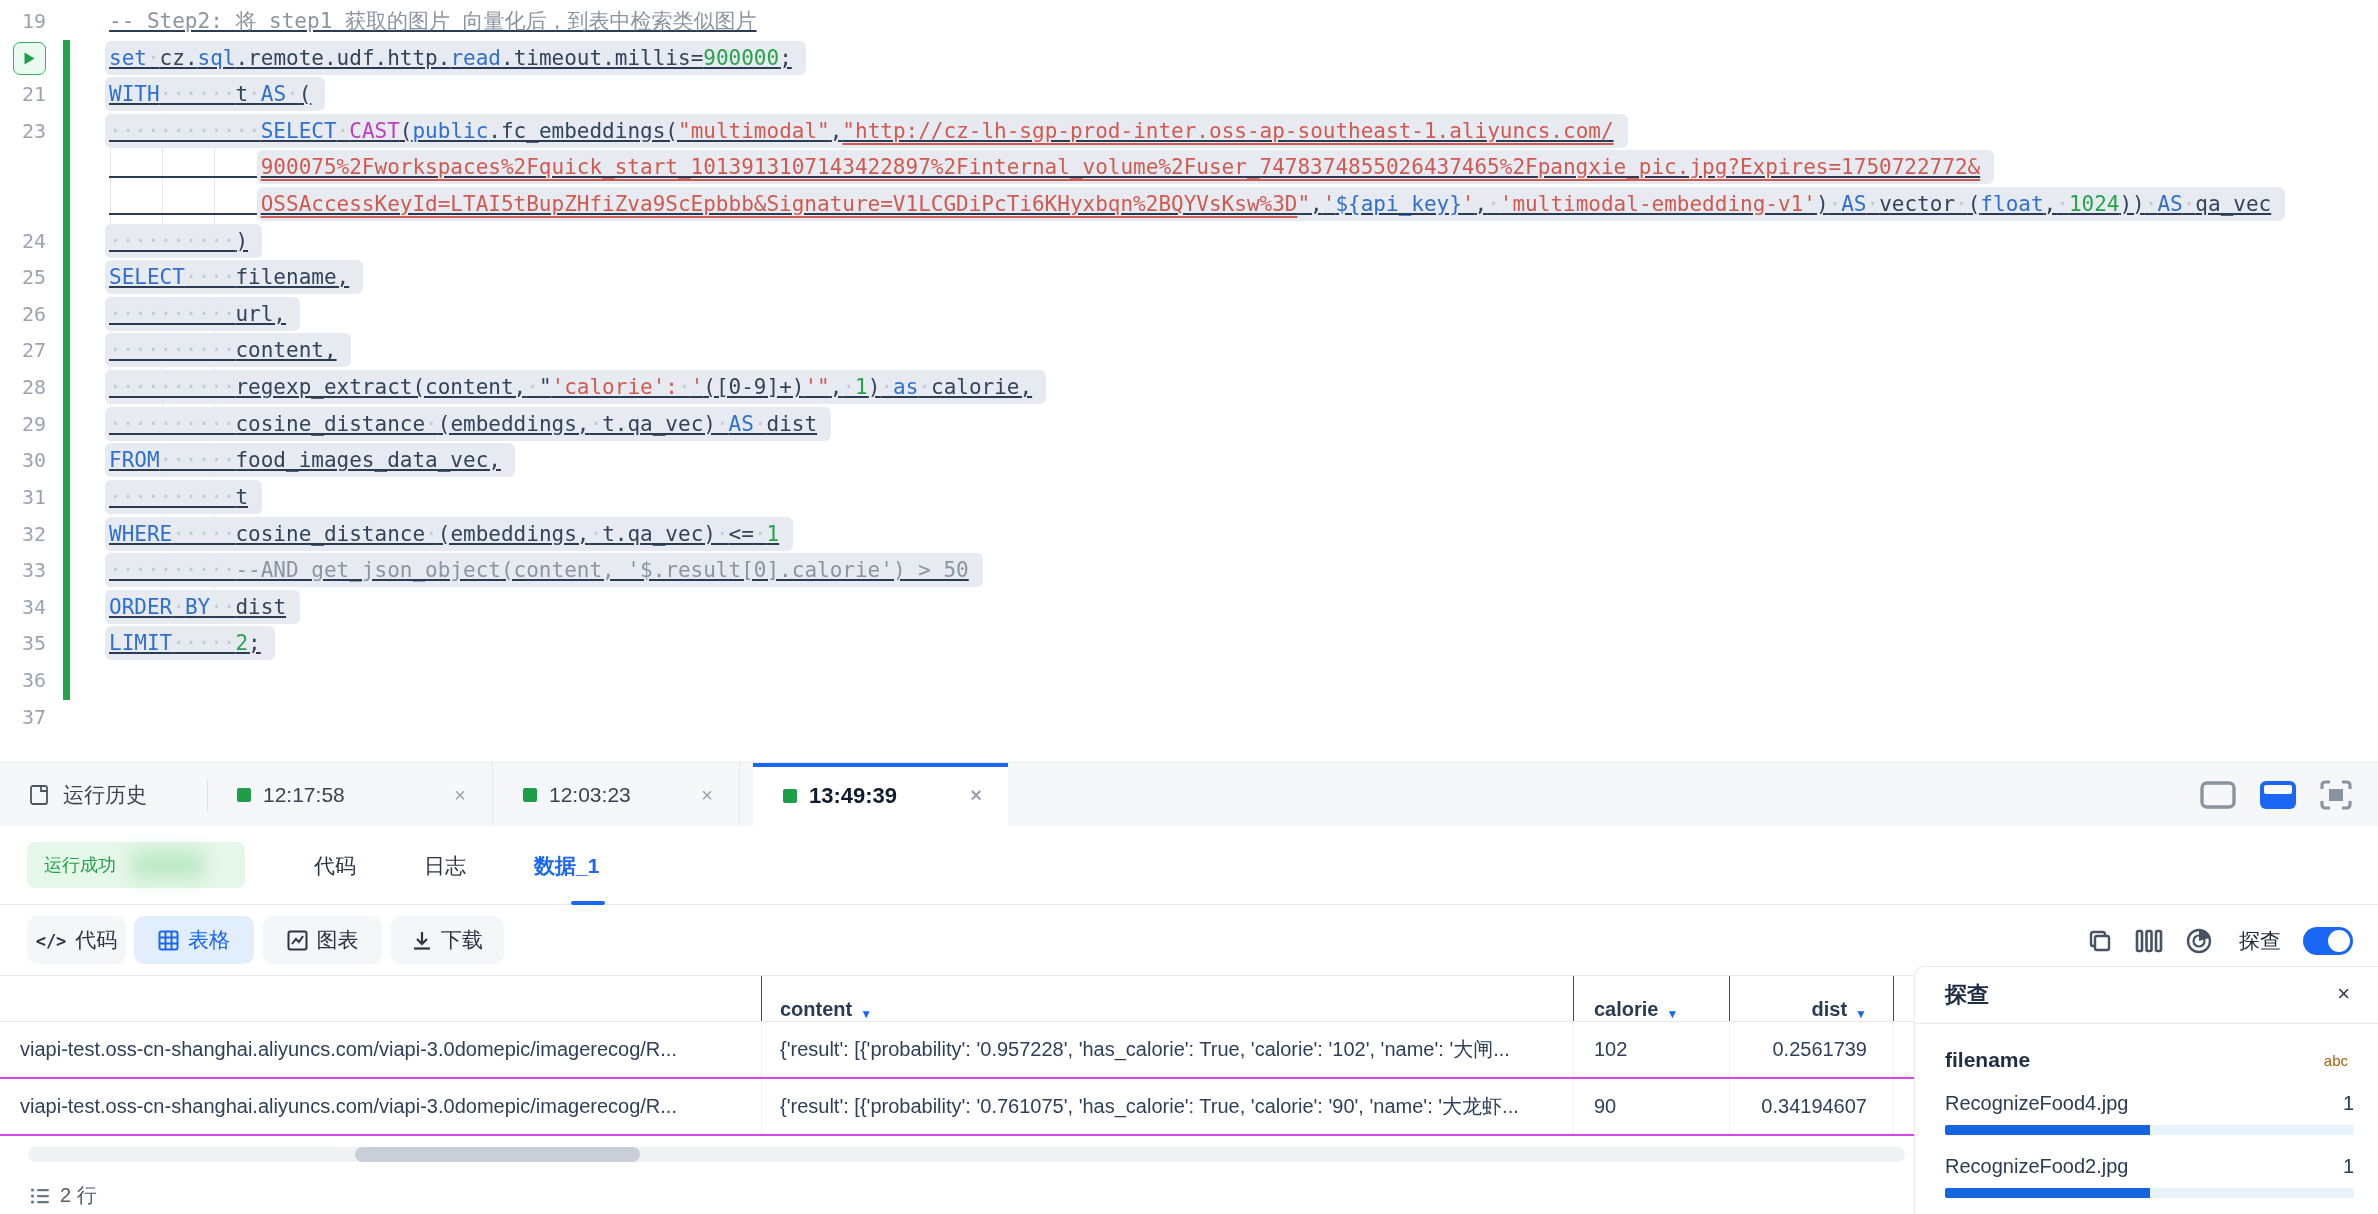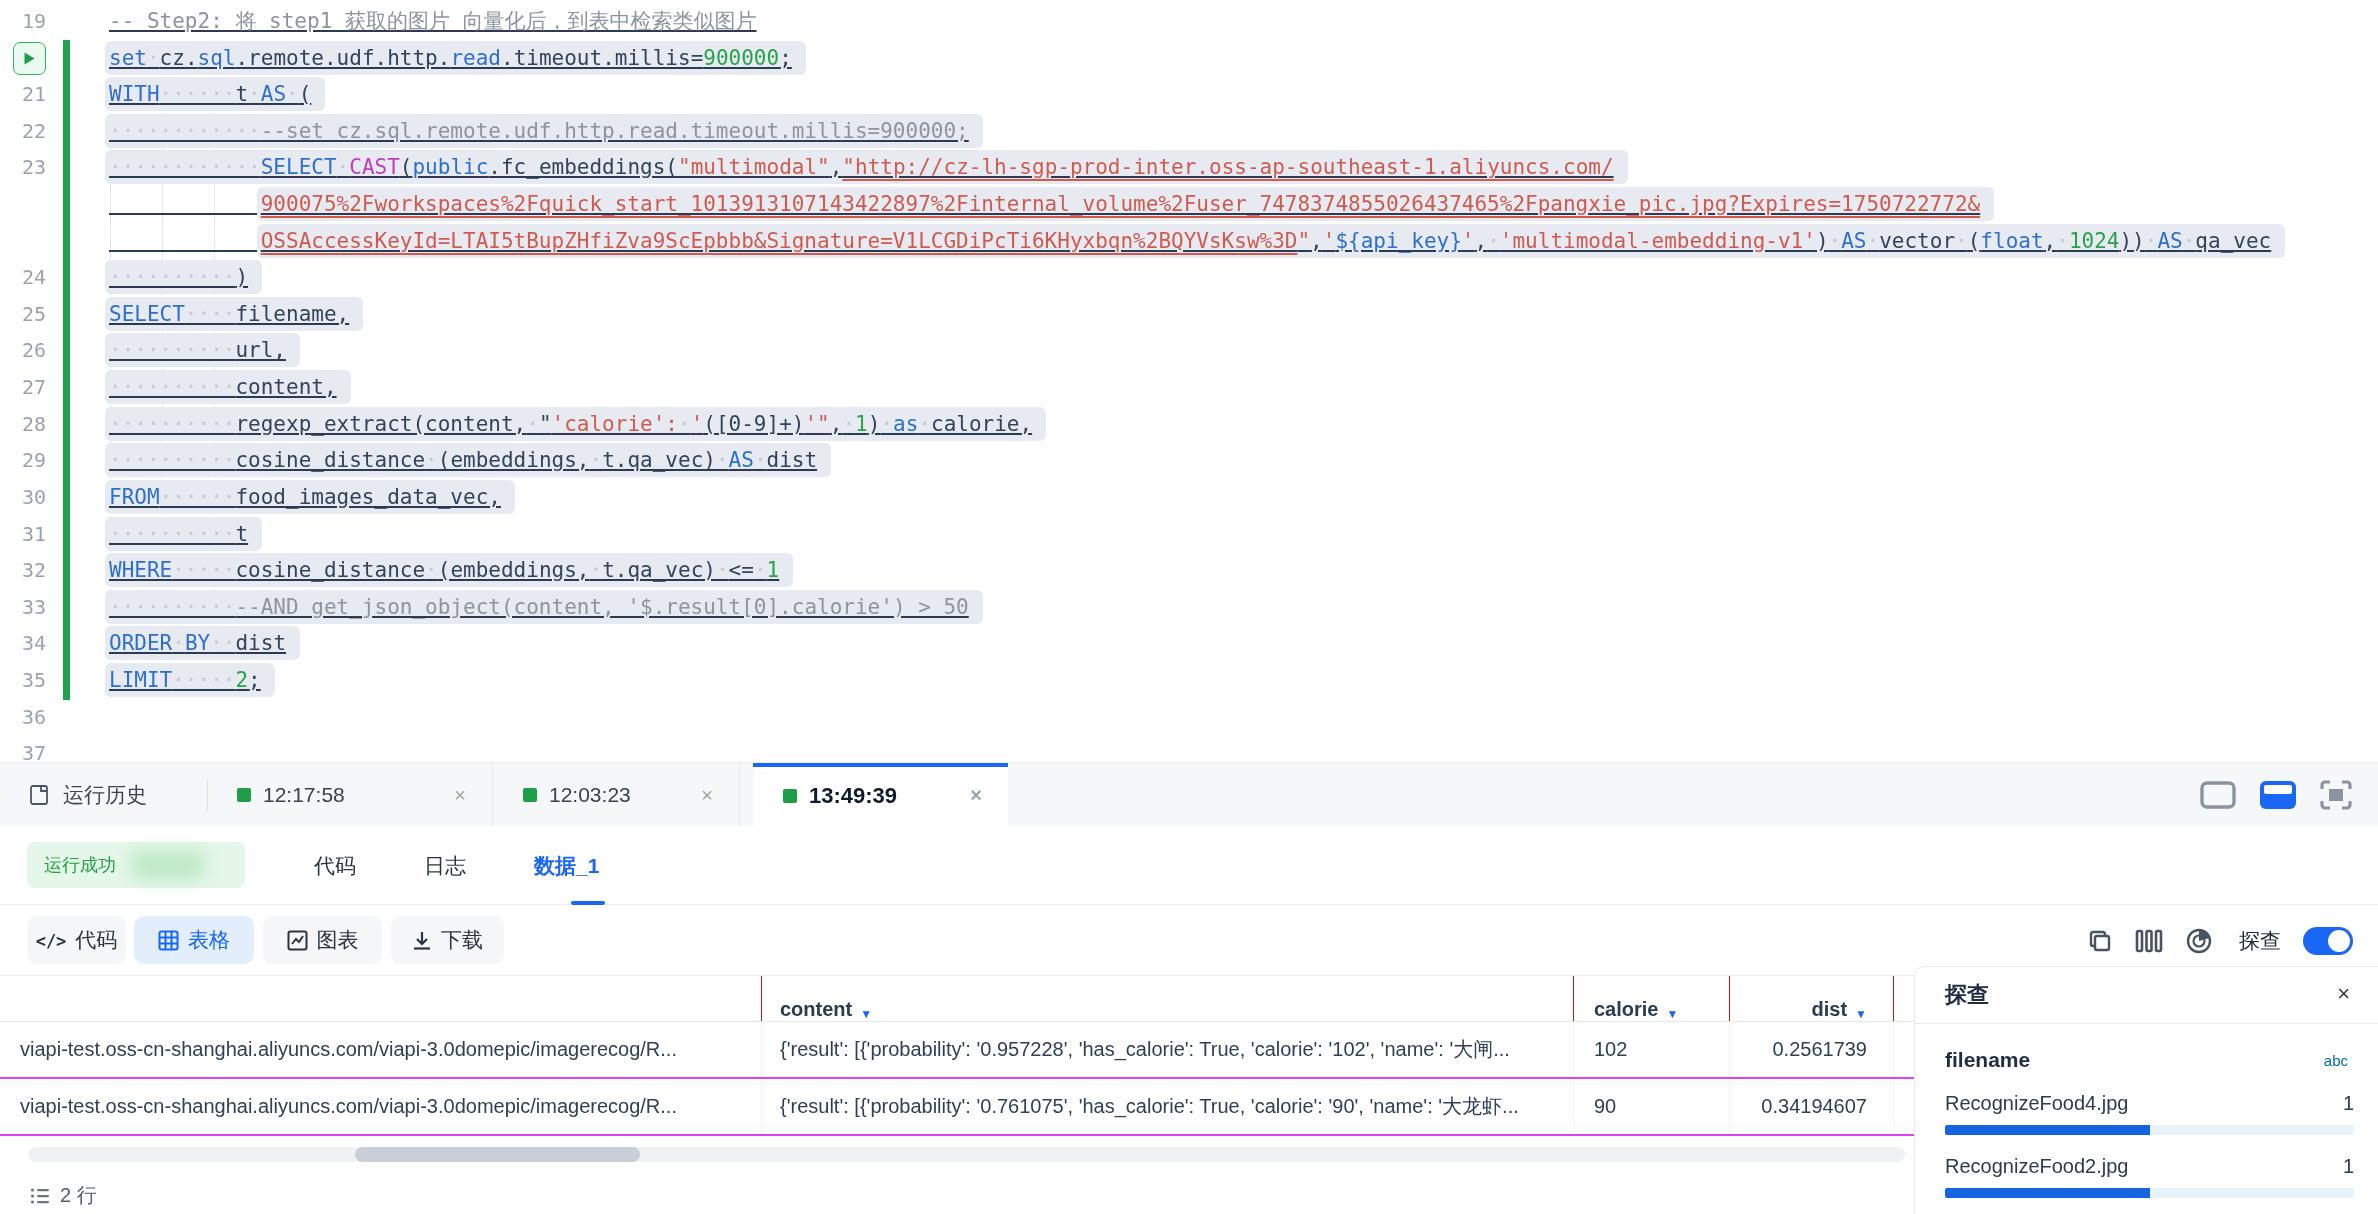--- a/index.html
+++ b/index.html
@@ -89,40 +89,39 @@
 
   
   .explore { position:absolute; left:1914px; top:966px; width:464px; height:248px; background:#fff;
              border:1px solid #e9ebee; border-right:none; border-bottom:none; border-radius:10px 0 0 0; }
   .exp-head { position:relative; height:57px; border-bottom:1px solid #ecedf0; display:flex; align-items:center;
               padding:0 30px; }
   .exp-title { font-size:22px; font-weight:bold; color:#1f2d44; }
   .exp-close { position:absolute; right:28px; top:14px; font-size:22px; color:#333c48; cursor:pointer; }
   .exp-field { display:flex; align-items:center; justify-content:space-between; padding:24px 30px 0 30px; }
   .exp-fname { font-size:21px; font-weight:bold; color:#1f2d44; }
-  .exp-type { font-size:15px; color:#0369a1; }
+  .exp-type { font-size:15px; color:#a16207; }
   .exp-item { padding:20px 24px 0 30px; }
   .exp-item-row { display:flex; justify-content:space-between; align-items:center; font-size:20px; color:#2b3b52; cursor:pointer; }
   .exp-bar { margin-top:10px; height:10px; background:#e7f2fa; border-radius:2px; overflow:hidden; }
   .exp-fill { height:100%; background:#1565e0; }
 
   svg { display:block; }
 </style>
 </head>
 <body>
 
 <div class="editor">
   <div class="gbar"></div>
   <div class="codewrap" id="codewrap">
       <div class="crow"><span class="gnum">19</span><span class="sg-c">-- Step2: 将 step1 获取的图片 向量化后，到表中检索类似图片</span></div>
       <div class="crow"><span class="gnum"></span><span class="playbtn"><svg width="13" height="15" viewBox="0 0 13 15">
             <path d="M1.5 1.5 L11.5 7.5 L1.5 13.5 Z" fill="#1f9e4a"></path>
           </svg></span><span class="sel"><span class="sg-k">set</span><span class="sg-w">·</span><span class="sg-t">cz.</span><span class="sg-k">sql</span><span class="sg-t">.remote.udf.http.</span><span class="sg-k">read</span><span class="sg-t">.timeout.millis=</span><span class="sg-n">900000</span><span class="sg-t">;</span></span></div>
       <div class="crow"><span class="gnum">21</span><span class="sel"><span class="sg-k">WITH</span><span class="sg-w">······</span><span class="sg-t">t</span><span class="sg-w">·</span><span class="sg-k">AS</span><span class="sg-w">·</span><span class="sg-t">(</span></span></div>
-      <div class="crow ind"><span class="gnum">22</span><span class="sel"><span class="sg-w">············</span><span class="sg-c">--set cz.sql.remote.udf.http.read.timeout.millis=900000;</span></span></div>
       <div class="crow ind"><span class="gnum">23</span><span class="sel"><span class="sg-w">············</span><span class="sg-k">SELECT</span><span class="sg-w">·</span><span class="sg-m">CAST</span><span class="sg-t">(</span><span class="sg-k">public</span><span class="sg-t">.fc_embeddings(</span><span class="sg-s">"multimodal"</span><span class="sg-t">,</span><span class="sg-u">"http://cz-lh-sgp-prod-inter.oss-ap-southeast-1.aliyuncs.com/</span></span></div>
       <div class="crow ind"><span class="gnum"></span><span class="pre">            </span><span class="sel"><span class="sg-u">900075%2Fworkspaces%2Fquick_start_1013913107143422897%2Finternal_volume%2Fuser_7478374855026437465%2Fpangxie_pic.jpg?Expires=1750722772&amp;</span></span></div>
       <div class="crow ind"><span class="gnum"></span><span class="pre">            </span><span class="sel"><span class="sg-u">OSSAccessKeyId=LTAI5tBupZHfiZva9ScEpbbb&amp;Signature=V1LCGDiPcTi6KHyxbqn%2BQYVsKsw%3D</span><span class="sg-s">"</span><span class="sg-t">,</span><span class="sg-s">'</span><span class="sg-k">${api_key}</span><span class="sg-s">'</span><span class="sg-t">,</span><span class="sg-w">·</span><span class="sg-s">'multimodal-embedding-v1'</span><span class="sg-t">)</span><span class="sg-w">·</span><span class="sg-k">AS</span><span class="sg-w">·</span><span class="sg-t">vector</span><span class="sg-w">·</span><span class="sg-t">(</span><span class="sg-k">float</span><span class="sg-t">,</span><span class="sg-w">·</span><span class="sg-n">1024</span><span class="sg-t">))</span><span class="sg-w">·</span><span class="sg-k">AS</span><span class="sg-w">·</span><span class="sg-t">qa_vec</span></span></div>
       <div class="crow ind"><span class="gnum">24</span><span class="sel"><span class="sg-w">··········</span><span class="sg-t">)</span></span></div>
       <div class="crow"><span class="gnum">25</span><span class="sel"><span class="sg-k">SELECT</span><span class="sg-w">····</span><span class="sg-t">filename,</span></span></div>
       <div class="crow ind"><span class="gnum">26</span><span class="sel"><span class="sg-w">··········</span><span class="sg-t">url,</span></span></div>
       <div class="crow ind"><span class="gnum">27</span><span class="sel"><span class="sg-w">··········</span><span class="sg-t">content,</span></span></div>
       <div class="crow ind"><span class="gnum">28</span><span class="sel"><span class="sg-w">··········</span><span class="sg-t">regexp_extract(content,</span><span class="sg-w">·</span><span class="sg-t">"</span><span class="sg-s">'calorie':</span><span class="sg-w">·</span><span class="sg-s">'</span><span class="sg-t">([0-9]+)</span><span class="sg-s">'"</span><span class="sg-t">,</span><span class="sg-w">·</span><span class="sg-n">1</span><span class="sg-t">)</span><span class="sg-w">·</span><span class="sg-k">as</span><span class="sg-w">·</span><span class="sg-t">calorie,</span></span></div>
       <div class="crow ind"><span class="gnum">29</span><span class="sel"><span class="sg-w">··········</span><span class="sg-t">cosine_distance</span><span class="sg-w">·</span><span class="sg-t">(embeddings,</span><span class="sg-w">·</span><span class="sg-t">t.qa_vec)</span><span class="sg-w">·</span><span class="sg-k">AS</span><span class="sg-w">·</span><span class="sg-t">dist</span></span></div>
       <div class="crow"><span class="gnum">30</span><span class="sel"><span class="sg-k">FROM</span><span class="sg-w">······</span><span class="sg-t">food_images_data_vec,</span></span></div>

